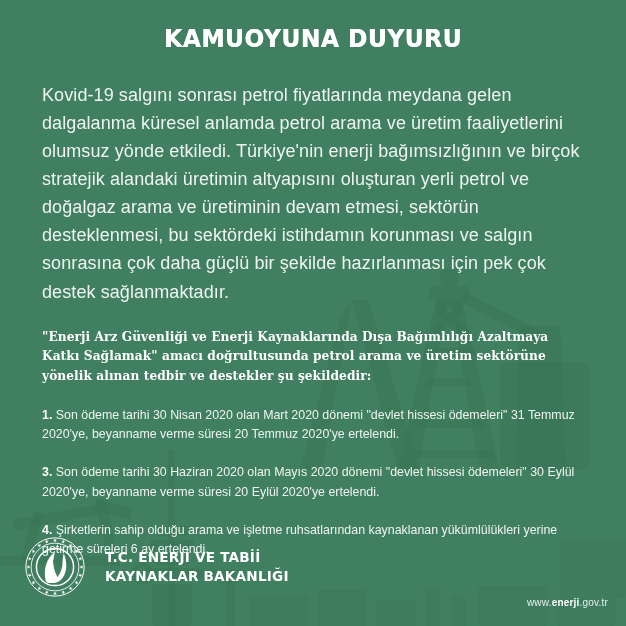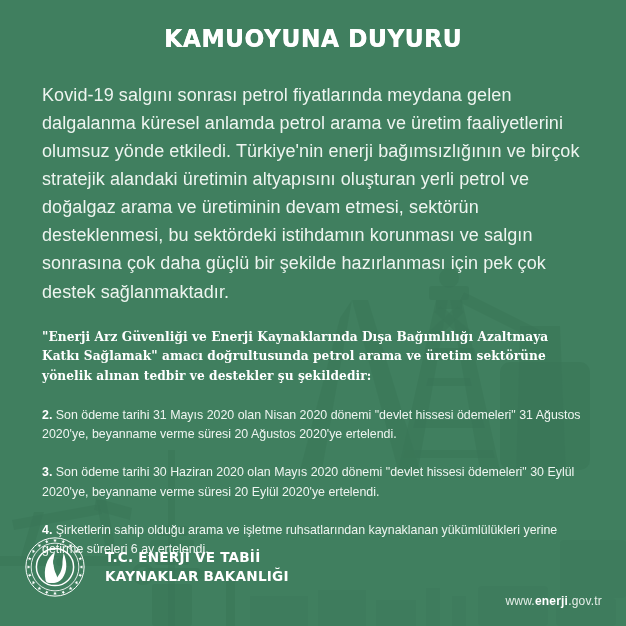--- a/index.html
+++ b/index.html
@@ -106,24 +106,24 @@
     font-size: 14.2px;
     font-weight: 700;
     line-height: 1.33;
     letter-spacing: 0.2px;
     transform: scaleX(0.96);
     transform-origin: left center;
     white-space: nowrap;
   }
   .site-url {
     position: absolute;
-    right: 24px;
+    right: 18px;
     bottom: 18px;
     color: #e6efe9;
-    font-size: 12px;
+    font-size: 10px;
     letter-spacing: 0.2px;
   }
   .site-url b { font-weight: 700; color: #ffffff; }
 </style>
 </head>
 <body>
 
 <div id="poster">
 
   <svg class="bg-art bg-art-faint" viewBox="0 0 626 626" aria-hidden="true">
@@ -188,25 +188,25 @@
 
   <div class="content">
 
     <h1 class="title">KAMUOYUNA DUYURU</h1>
 
     <p class="para first">Kovid-19 salgını sonrası petrol fiyatlarında meydana gelen dalgalanma küresel anlamda petrol arama ve üretim faaliyetlerini olumsuz yönde etkiledi. Türkiye'nin enerji bağımsızlığının ve birçok stratejik alandaki üretimin altyapısını oluşturan yerli petrol ve doğalgaz arama ve üretiminin devam etmesi, sektörün desteklenmesi, bu sektördeki istihdamın korunması ve salgın sonrasına çok daha güçlü bir şekilde hazırlanması için pek çok destek sağlanmaktadır.</p>
 
 
     <p class="para highlight">"Enerji Arz Güvenliği ve Enerji Kaynaklarında Dışa Bağımlılığı Azaltmaya Katkı Sağlamak" amacı doğrultusunda petrol arama ve üretim sektörüne yönelik alınan tedbir ve destekler şu şekildedir:</p>
 
-
     <p class="item">
-      <span class="item-num">2.</span>
-      <span>Son ödeme tarihi 31 Mayıs 2020 olan Nisan 2020 dönemi "devlet hissesi ödemeleri" 31 Ağustos 2020'ye, beyanname verme süresi 20 Ağustos 2020'ye ertelendi.</span>
+      <span class="item-num">1.</span>
+      <span>Son ödeme tarihi 30 Nisan 2020 olan Mart 2020 dönemi "devlet hissesi ödemeleri" 31 Temmuz 2020'ye, beyanname verme süresi 20 Temmuz 2020'ye ertelendi.</span>
     </p>
+
 
     <p class="item">
       <span class="item-num">3.</span>
       <span>Son ödeme tarihi 30 Haziran 2020 olan Mayıs 2020 dönemi "devlet hissesi ödemeleri" 30 Eylül 2020'ye, beyanname verme süresi 20 Eylül 2020'ye ertelendi.</span>
     </p>
 
     <p class="item">
       <span class="item-num">4.</span>
       <span>Şirketlerin sahip olduğu arama ve işletme ruhsatlarından kaynaklanan yükümlülükleri yerine getirme süreleri 6 ay ertelendi.</span>
     </p>

